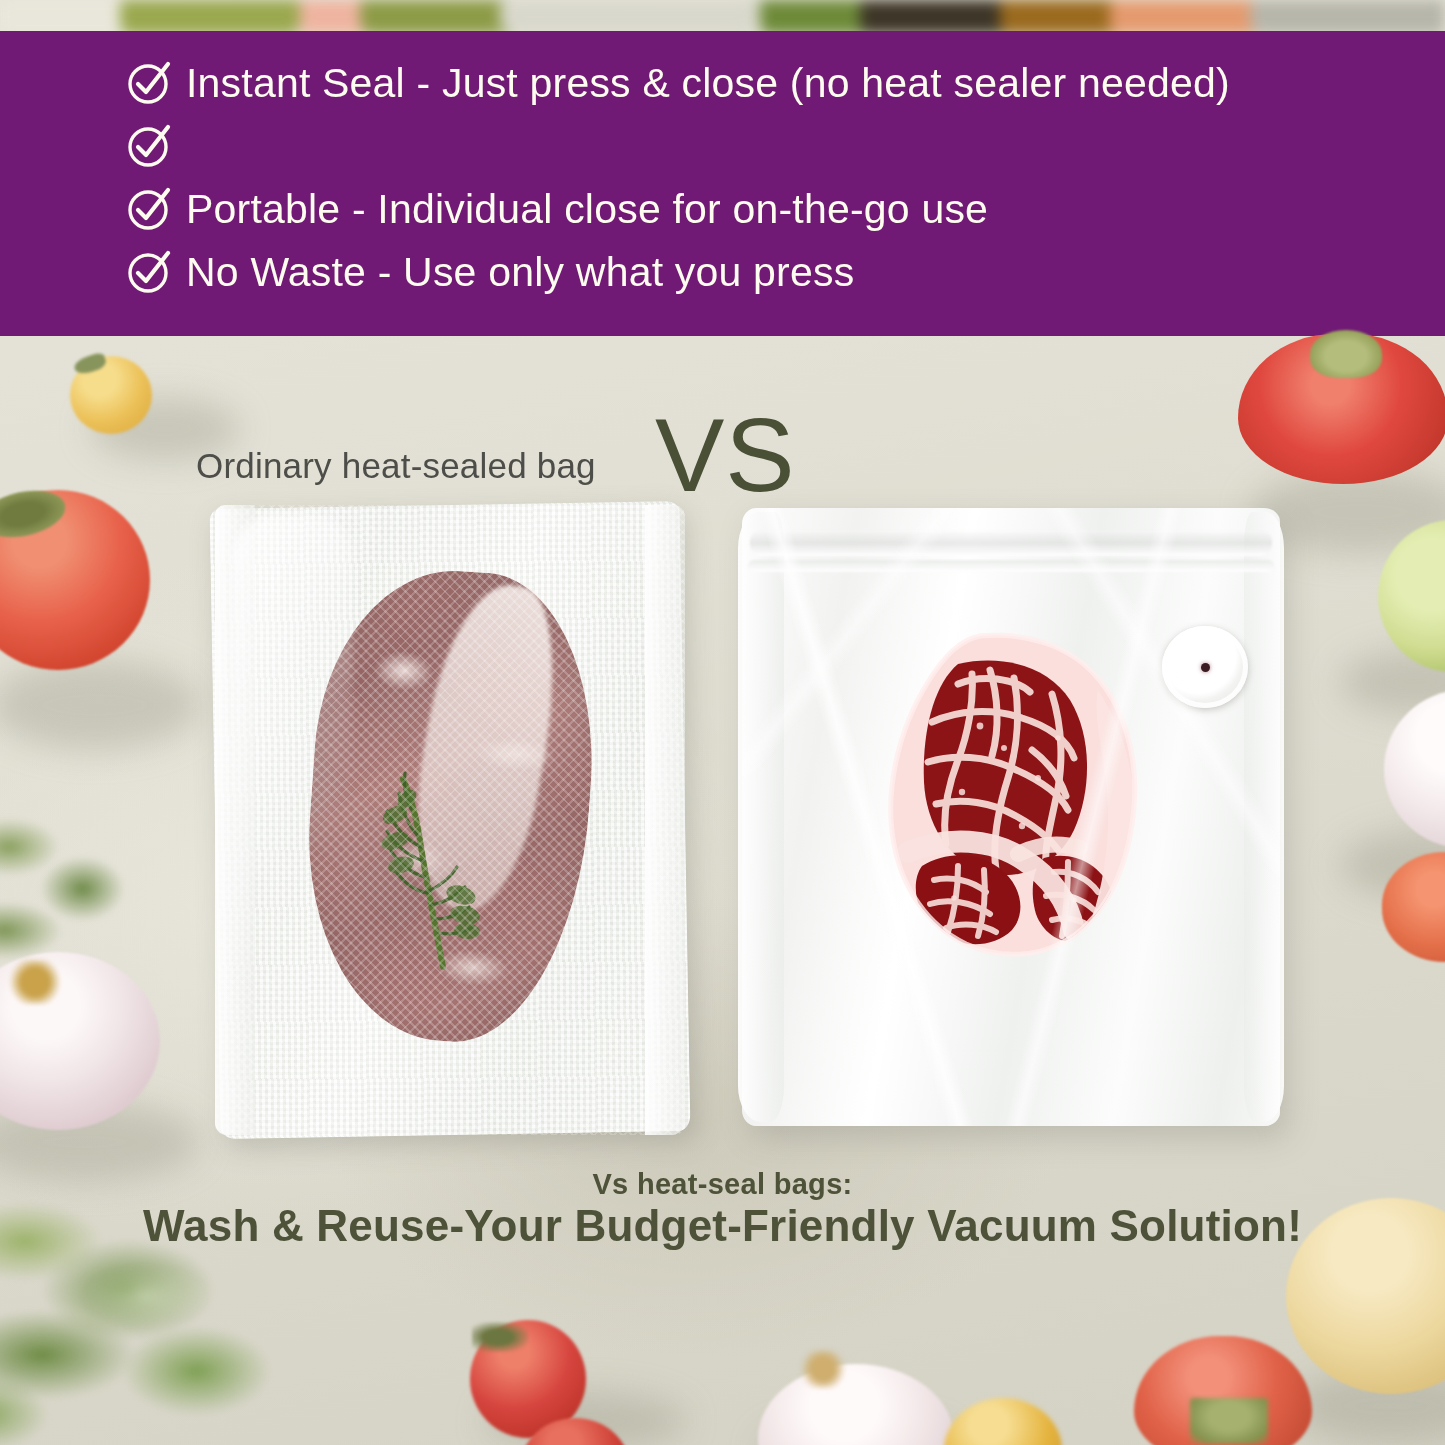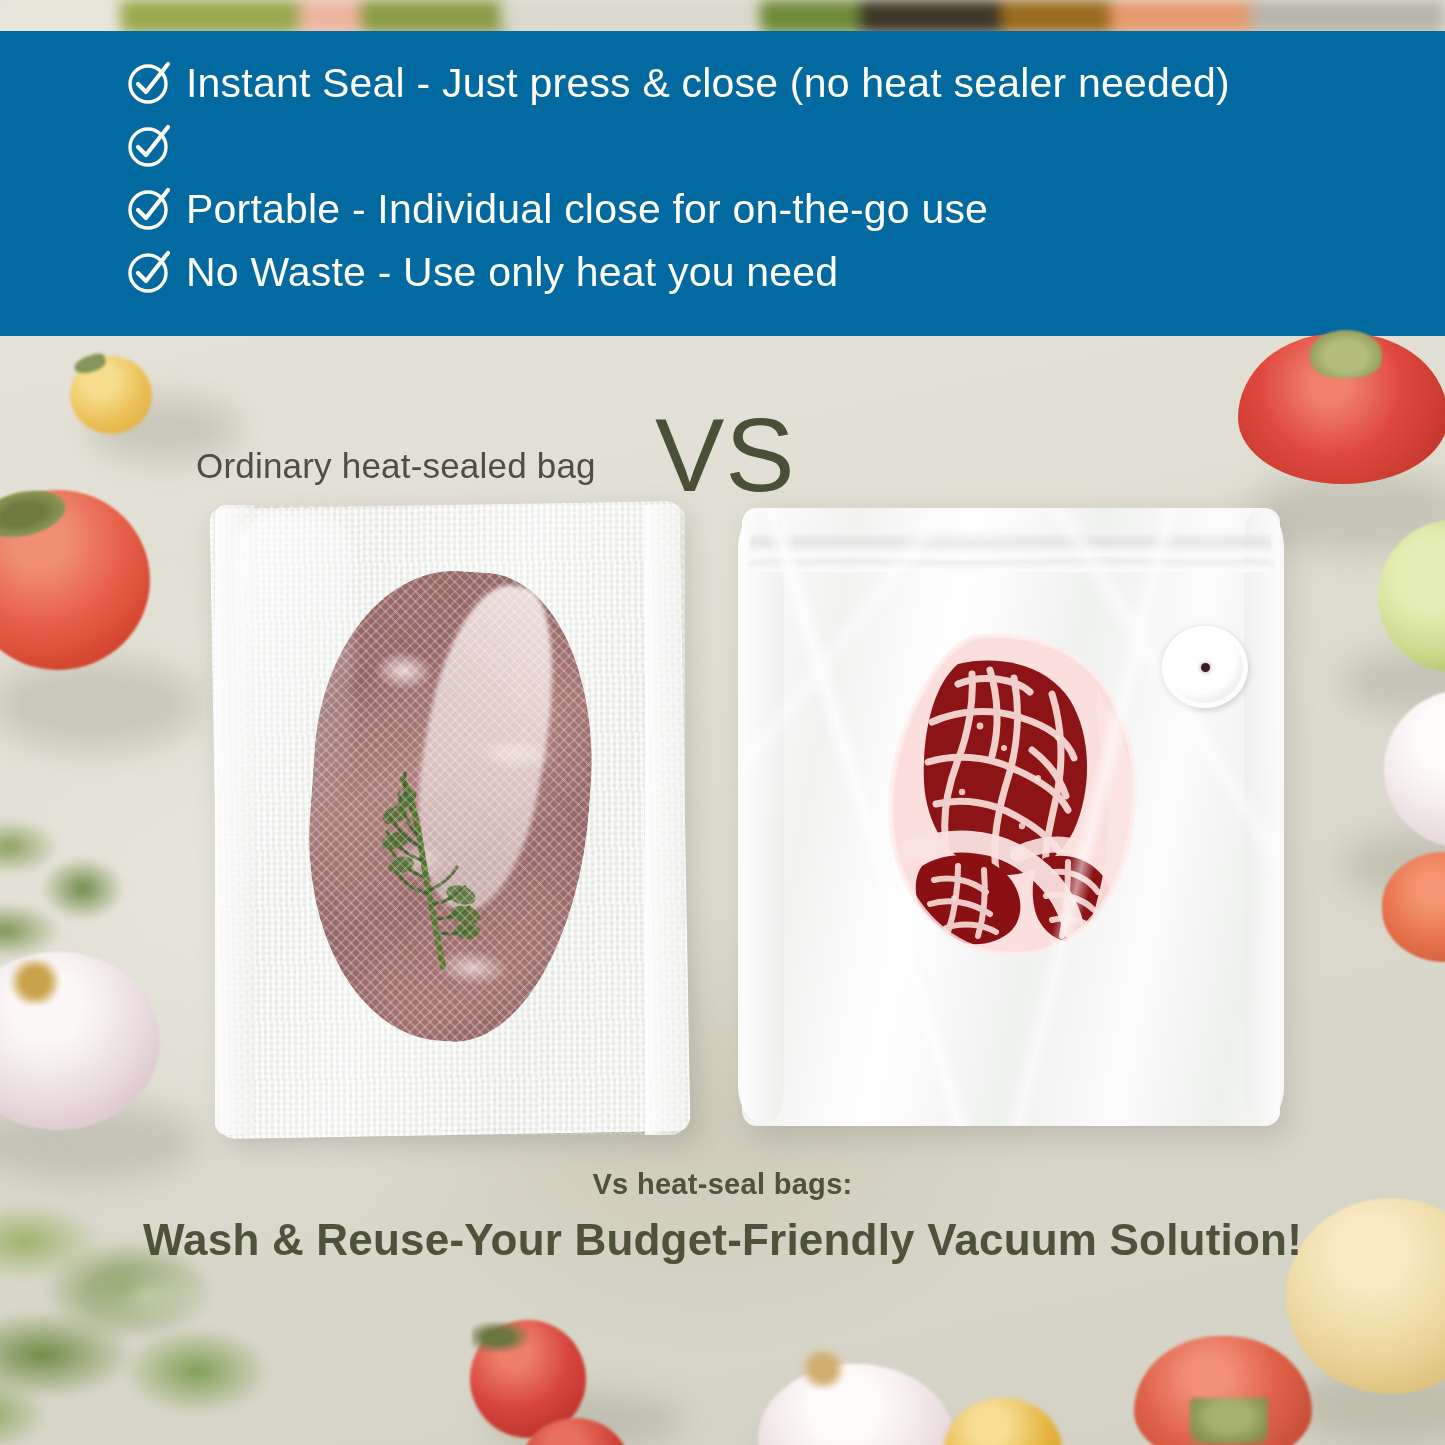--- a/index.html
+++ b/index.html
@@ -20,21 +20,21 @@
   }
   .topstrip{
     position:absolute;left:0;top:0;width:1445px;height:34px;overflow:hidden;
     filter:blur(7px);
   }
   .topstrip .b{position:absolute;border-radius:40%;}
 
   
   .banner{
     position:absolute;left:0;top:31px;width:1445px;height:305px;
-    background:#0369a1;
+    background:#701a75;
   }
   .bullets{position:absolute;left:126px;top:22px;width:1260px;}
   .bullet{display:flex;align-items:center;height:60px;margin-bottom:3px;}
   .chk{position:relative;width:46px;height:46px;flex:0 0 46px;margin-right:14px;}
   .chk svg{display:block;width:46px;height:46px;overflow:visible;}
   .btxt{
     color:#fdfcee;font-size:41px;line-height:46px;letter-spacing:.2px;
     white-space:nowrap;
   }
 
@@ -161,21 +161,21 @@
       linear-gradient(128deg, rgba(255,255,255,0) 18%, rgba(255,255,255,.45) 20%, rgba(255,255,255,0) 22%);
     border-radius:14px;
   }
 
   
   .caption{
     position:absolute;left:0;top:1168px;width:1445px;text-align:center;
     color:#4d5239;
   }
   .cap1{font-size:29px;font-weight:bold;letter-spacing:.3px;}
-  .cap2{font-size:44px;font-weight:bold;letter-spacing:.2px;margin-top:14px;}
+  .cap2{font-size:44px;font-weight:bold;letter-spacing:.2px;}
 
   
   .veg{position:absolute;border-radius:50%;}
   .shadow{position:absolute;border-radius:50%;background:rgba(150,148,133,.35);filter:blur(16px);}
   .leafy{position:absolute;filter:blur(3px);}
 </style>
 </head>
 <body>
 
 <div id="stage">
@@ -227,21 +227,21 @@
         <span class="btxt">Portable - Individual close for on-the-go use</span>
       </div>
 
       <div class="bullet">
         <span class="chk">
           <svg viewBox="0 0 46 46">
             <circle cx="22" cy="24" r="18" fill="none" stroke="#fdfcee" stroke-width="3.4"></circle>
             <path d="M12 24 L20 32 L42 4" fill="none" stroke="#fdfcee" stroke-width="4.2" stroke-linecap="round" stroke-linejoin="round"></path>
           </svg>
         </span>
-        <span class="btxt">No Waste - Use only heat you need</span>
+        <span class="btxt">No Waste - Use only what you press</span>
       </div>
 
     </div>
   </div>
 
   <div class="shadow" style="left:90px;top:398px;width:150px;height:62px;"></div>
   <div class="veg" style="left:70px;top:356px;width:82px;height:78px;filter:blur(1.6px);
               background:radial-gradient(circle at 36% 30%,#f6dd8c 0 22%,#ecc159 55%,#d9a637 100%);"></div>
   <div style="position:absolute;left:74px;top:356px;width:32px;height:16px;filter:blur(1.4px);
               background:#87945c;border-radius:50% 30% 40% 50%;transform:rotate(-18deg);"></div>

